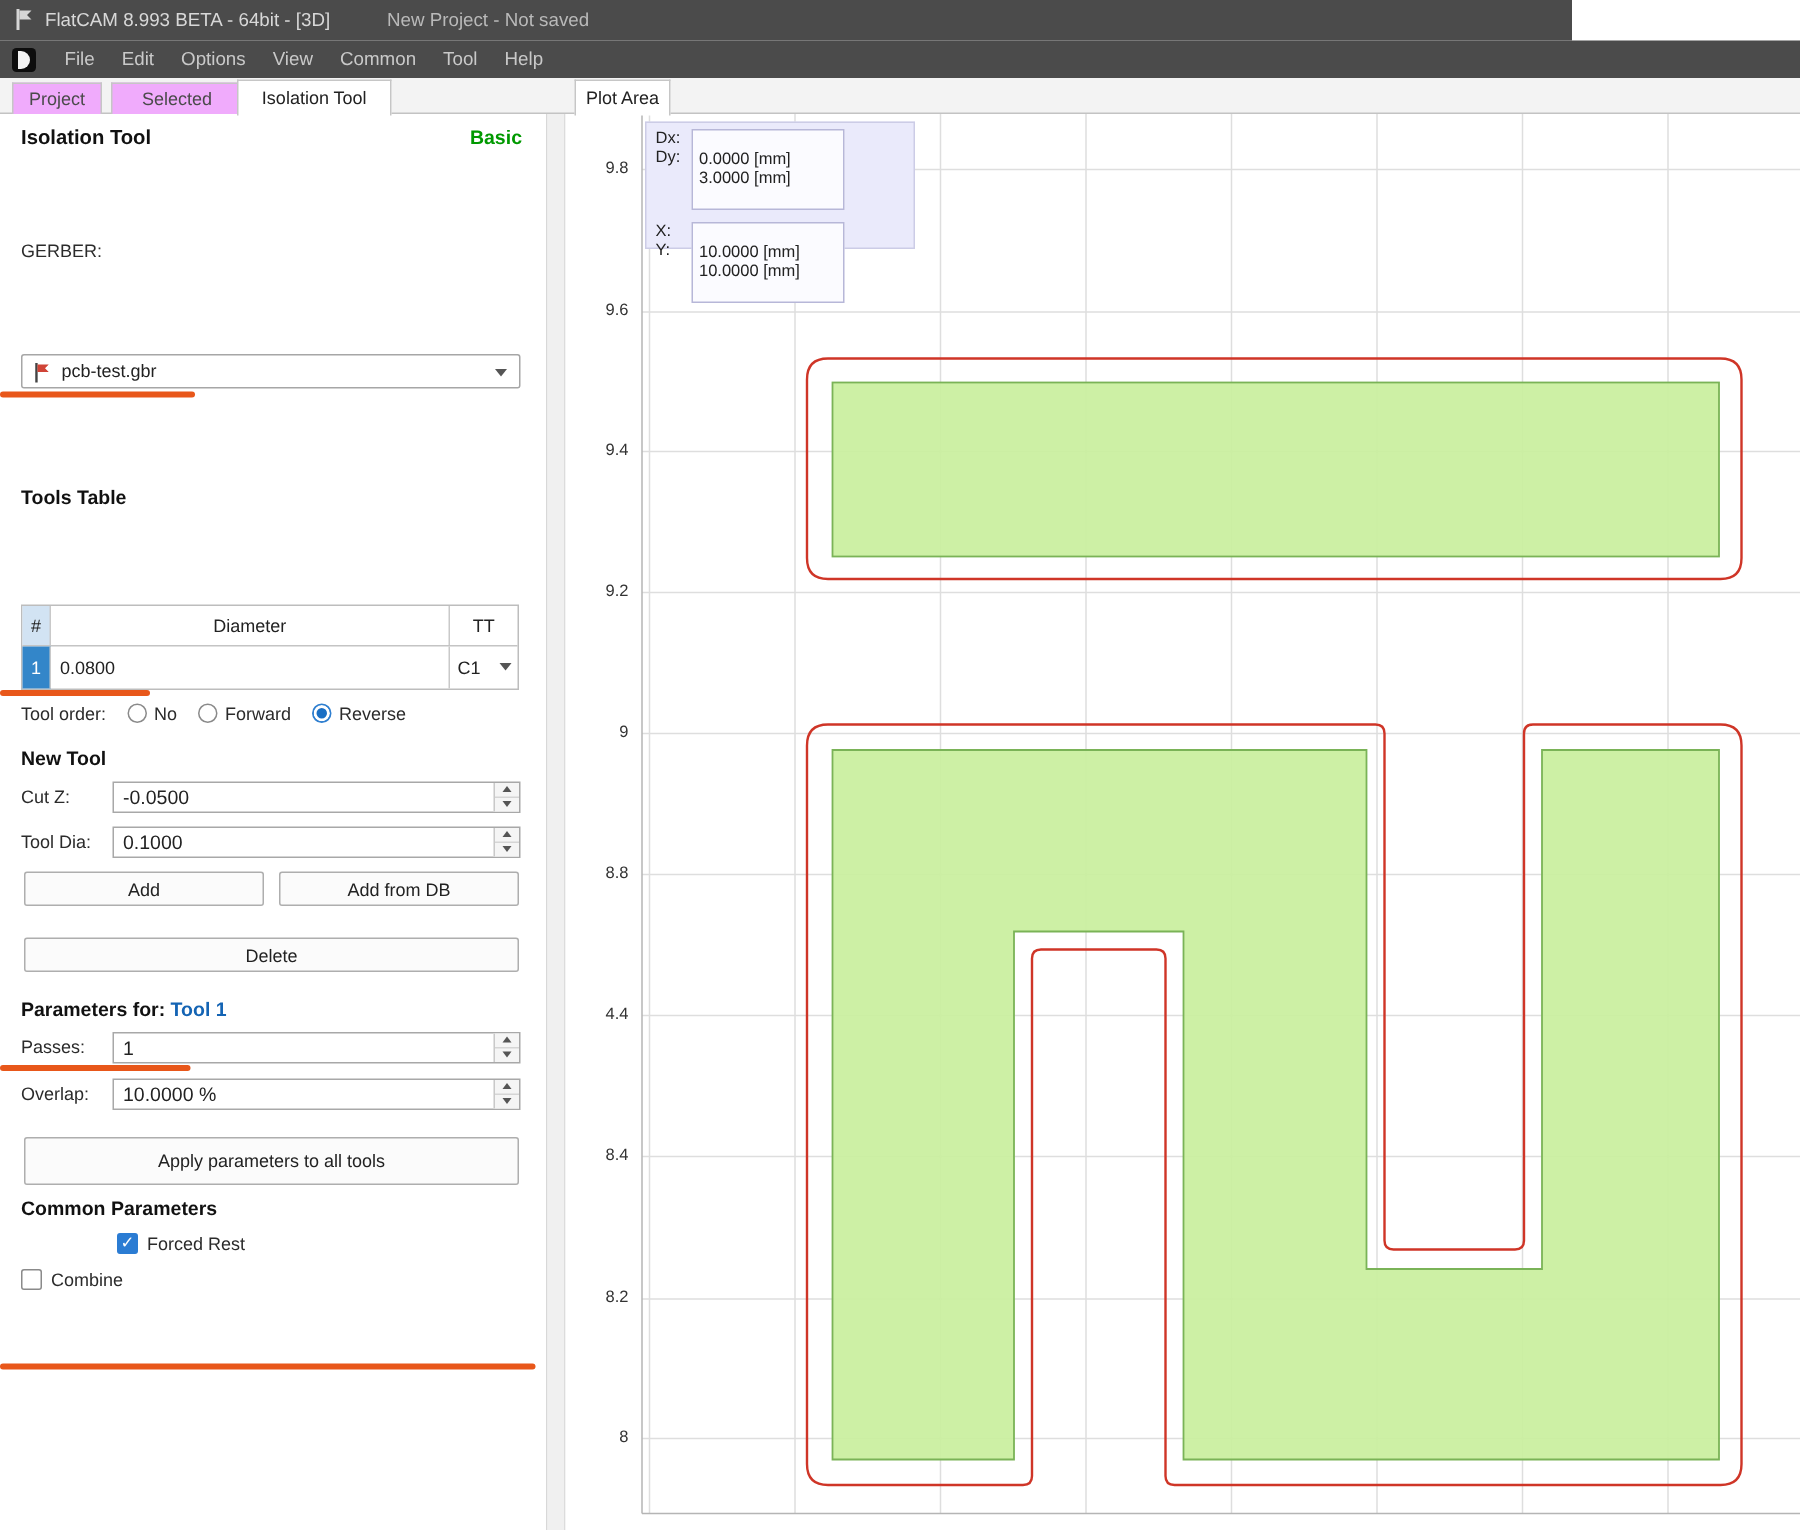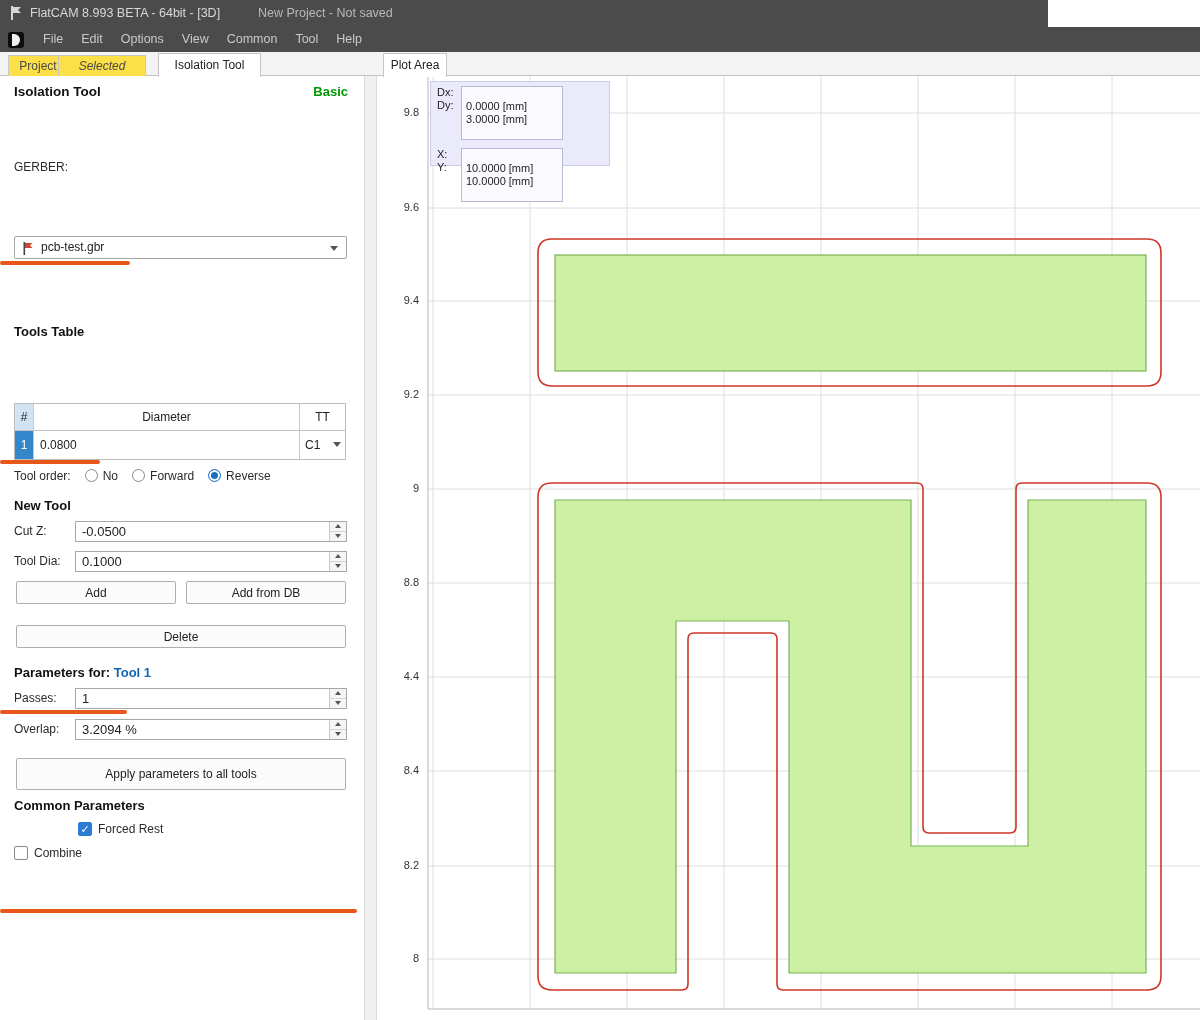--- a/index.html
+++ b/index.html
@@ -12,21 +12,21 @@
   .titlebar .t2{position:absolute;left:258px;top:6px;color:#b9b9b9;font-size:12.5px;}
   .appicon{position:absolute;left:8px;top:5px;width:16px;height:16px;}
   .menubar{position:absolute;left:0;top:27px;width:1200px;height:25px;background:#4b4b4b;display:flex;align-items:center;}
   .winicon{position:relative;width:16px;height:16px;margin:0 10px 0 8px;background:#0d0d0d;border-radius:3px;display:inline-block;}
   .winicon .half{position:absolute;left:4px;top:2px;width:8px;height:12px;background:#f2f2f2;border-radius:0 7px 7px 0;}
   .menubar .mi{padding:0 9px;color:#c9c9c9;font-size:12.5px;line-height:25px;cursor:default;}
 
   
   .tabrow{position:absolute;left:0;top:52px;width:1200px;height:24px;background:#f3f3f3;border-bottom:1px solid #c3c3c3;box-sizing:border-box;}
   .tab{position:absolute;box-sizing:border-box;text-align:center;font-size:12px;color:#4a4a4a;
-       background:#fde047;border:1px solid #c6c6c6;border-bottom:none;top:3px;height:21px;line-height:20px;}
+       background:#f0abfc;border:1px solid #c6c6c6;border-bottom:none;top:3px;height:21px;line-height:20px;}
   .tab.active{top:1px;height:24px;line-height:23px;background:#fff;color:#222;z-index:2;}
 
   
   .leftpanel{position:absolute;left:0;top:76px;width:365px;height:944px;background:#fff;border-right:1px solid #d8d8d8;box-sizing:border-box;}
   .splitter{position:absolute;left:365px;top:76px;width:12px;height:944px;background:#f0f0f0;border-right:1px solid #dcdcdc;box-sizing:border-box;}
   .hd{position:absolute;font-weight:bold;font-size:13px;color:#111;}
   .lbl{position:absolute;font-size:12px;color:#2b2b2b;}
   .badge-basic{position:absolute;right:16px;top:8px;font-weight:bold;font-size:13px;color:#009900;}
   .combo{position:absolute;left:14px;top:160px;width:333px;height:23px;background:#fff;border:1px solid #a6a6a6;border-radius:2px;box-sizing:border-box;}
   .combo .ctext{position:absolute;left:26px;top:3px;font-size:12px;color:#222;}
@@ -101,21 +101,21 @@
     <span class="mi">Edit</span>
     <span class="mi">Options</span>
     <span class="mi">View</span>
     <span class="mi">Common</span>
     <span class="mi">Tool</span>
     <span class="mi">Help</span>
   </div>
 
   <div class="tabrow">
     <div class="tab" style="left:8px;width:60px;">Project</div>
-    <div class="tab" style="left:58px;width:88px;font-style:italic;">Selected</div>
+    <div class="tab" style="left:74px;width:88px;">Selected</div>
     <div class="tab active" style="left:158px;width:103px;">Isolation Tool</div>
     <div class="tab active" style="left:383px;width:64px;">Plot Area</div>
   </div>
 
   <div class="leftpanel">
 
     <div class="hd" style="left:14px;top:8px;font-size:13.5px;">Isolation Tool</div>
     <div class="badge-basic">Basic</div>
 
     <div class="lbl" style="left:14px;top:84px;">GERBER:</div>
@@ -211,21 +211,21 @@
           </span>
           <span class="sb">
             <span class="tri-dn"></span>
           </span>
         </span>
     </div>
     <div class="orange" style="left:0;top:634px;width:127px;"></div>
 
     <div class="lbl" style="left:14px;top:646px;">Overlap:</div>
     <div class="spin" style="top:643px;">
-      <span class="val">3.2094 %</span>
+      <span class="val">10.0000 %</span>
       <span class="btns">
           <span class="sb up">
             <span class="tri-up"></span>
           </span>
           <span class="sb">
             <span class="tri-dn"></span>
           </span>
         </span>
     </div>
 

